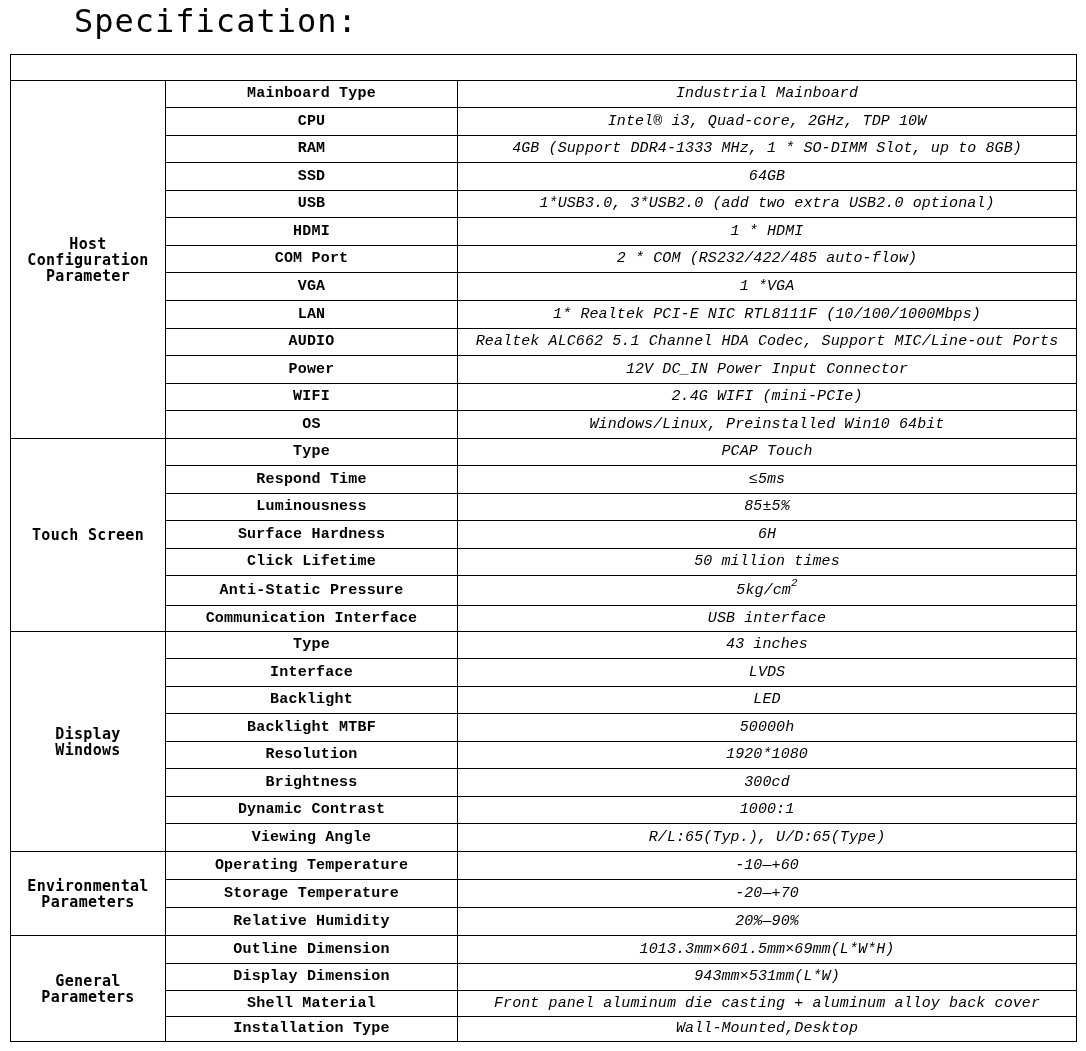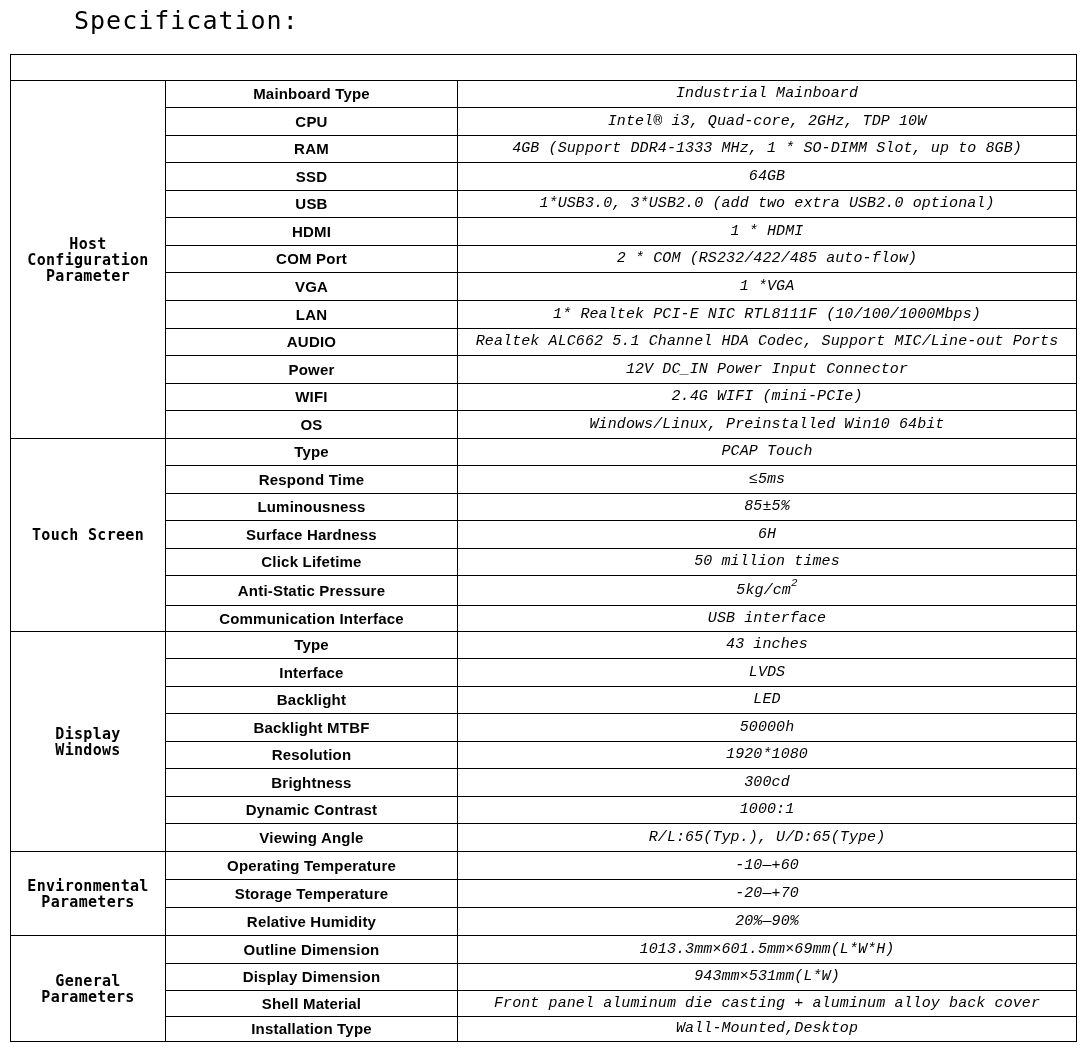--- a/index.html
+++ b/index.html
@@ -4,21 +4,21 @@
   <style>
     html, body { margin: 0; padding: 0; background: #ffffff; }
     body {
       width: 1086px; height: 1051px; position: relative; overflow: hidden;
       font-family: "DejaVu Sans Mono", "Liberation Mono", monospace;
       color: #000;
     }
     .page-title {
       position: absolute; left: 74px; top: 4px;
       font-family: "DejaVu Sans Mono", "Liberation Mono", monospace;
-      font-size: 25px; letter-spacing: 1px; line-height: 34px;
+      font-size: 32px; letter-spacing: 1px; line-height: 34px;
     }
     table.spec {
       position: absolute; left: 10px; top: 54px;
       width: 1066px;
       border-collapse: collapse;
       table-layout: fixed;
     }
     table.spec td {
       border: 1.5px solid #000;
       text-align: center;
@@ -31,21 +31,21 @@
     col.c1 { width: 155px; }
     col.c2 { width: 292px; }
     col.c3 { width: 619px; }
     tr.head-row td { height: 25px; }
     td.section-label {
       font-weight: bold; font-size: 16px; line-height: 25px;
       white-space: normal; letter-spacing: 0.3px;
     }
     td.param {
       font-weight: bold; font-size: 15.5px; letter-spacing: 0.2px;
-      font-family: Liberation Sans, sans-serif;
+      font-family: Liberation Mono, monospace;
     }
     td.value {
       font-family: "Liberation Mono", "DejaVu Sans Mono", monospace;
       font-size: 16px; letter-spacing: 0.1px; font-style: italic;
     }
     sup.sup { font-size: 11px; line-height: 0; position: relative; top: -2px; }
   </style>
 </head>
 <body>
 

